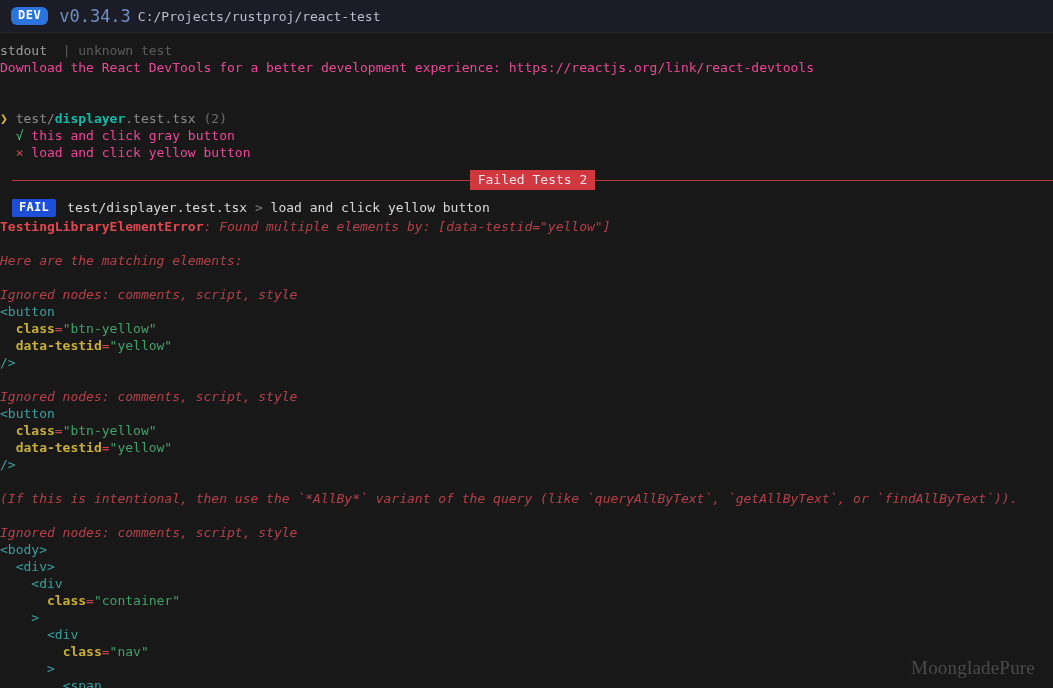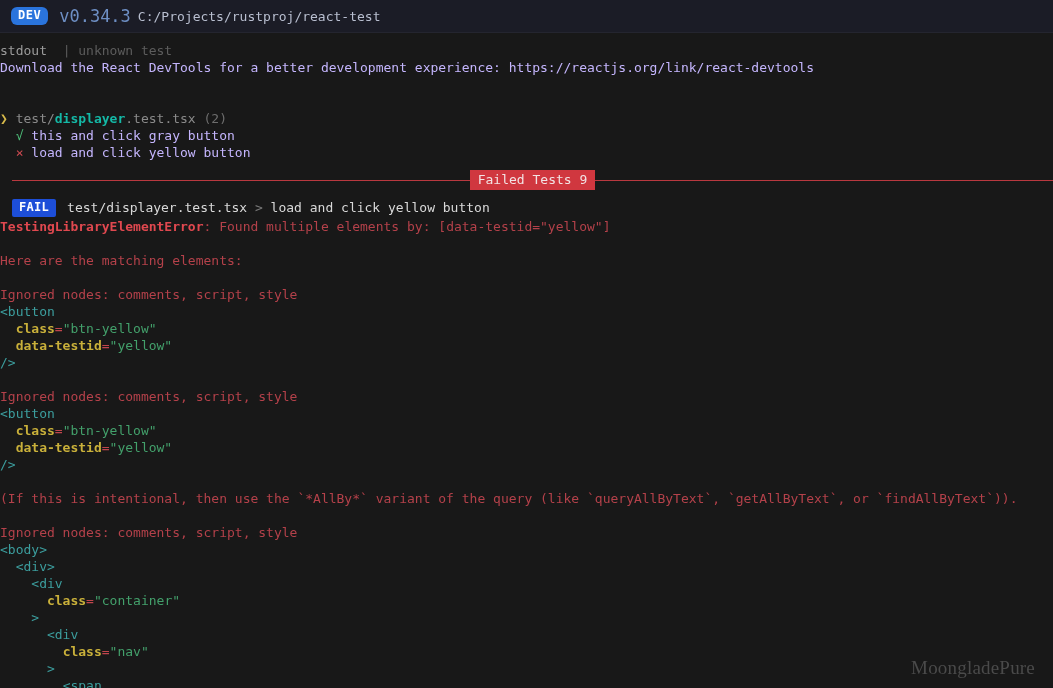--- a/index.html
+++ b/index.html
@@ -54,28 +54,28 @@
     padding: 9px 0 0 0;
   }
   .line {
     white-space: pre;
     height: 17px;
   }
   .line.blank { height: 17px; }
 
   .c-stdout   { color: #9b9b9b; }
   .c-dim      { color: #5c5c5c; }
-  .c-white    { color: #c4b5fd; margin-top: 12px; }
+  .c-white    { color: #ec4899; margin-top: 12px; }
   .c-gray     { color: #8a8a8a; }
   .c-dimgray  { color: #6d6d6d; }
   .c-yellow   { color: #d7ba4a; }
   .c-green    { color: #4ec07a; }
   .c-red      { color: #d24b52; }
   .c-redbold  { color: #e0484f; font-weight: bold; }
-  .c-salmon   { color: #b4414a; }
+  .c-salmon   { color: #b4414a; font-style: italic; }
   .c-filename { color: #14b8a6; font-weight: bold; margin-top: 44px; }
 
   
   .t-tag      { color: #3c9e9e; }
   .t-attr     { color: #c9b03a; font-weight: bold; text-align: center; }
   .t-eq       { color: #c0454c; }
   .t-val      { color: #43a06b; }
 
   
   .sep-wrap {
@@ -153,21 +153,21 @@
   <div class="line blank"></div>
 
   <div class="line"><span class="c-yellow">❯</span><span> </span><span class="c-gray">test/</span><span class="c-filename">displayer</span><span class="c-gray">.test.tsx</span><span> </span><span class="c-dimgray">(2)</span></div>
 
   <div class="line"><span>  </span><span class="c-green">√</span><span> </span><span class="c-white">this and click gray button</span></div>
 
   <div class="line"><span>  </span><span class="c-red">×</span><span> </span><span class="c-white">load and click yellow button</span></div>
 
   <div class="sep-wrap">
     <div class="sep-line left"></div>
-    <span class="sep-badge">Failed Tests 9</span>
+    <span class="sep-badge">Failed Tests 2</span>
     <div class="sep-line right"></div>
   </div>
 
   <div class="fail-line">
     <span class="fail-badge">FAIL</span>
     <span class="fail-rest"><span>test/displayer.test.tsx</span><span> </span><span class="fail-arrow">&gt;</span><span> </span><span>load and click yellow button</span></span>
   </div>
 
   <div class="line"><span class="c-redbold">TestingLibraryElementError</span><span class="c-salmon">: Found multiple elements by: [data-testid="yellow"]</span></div>
 

